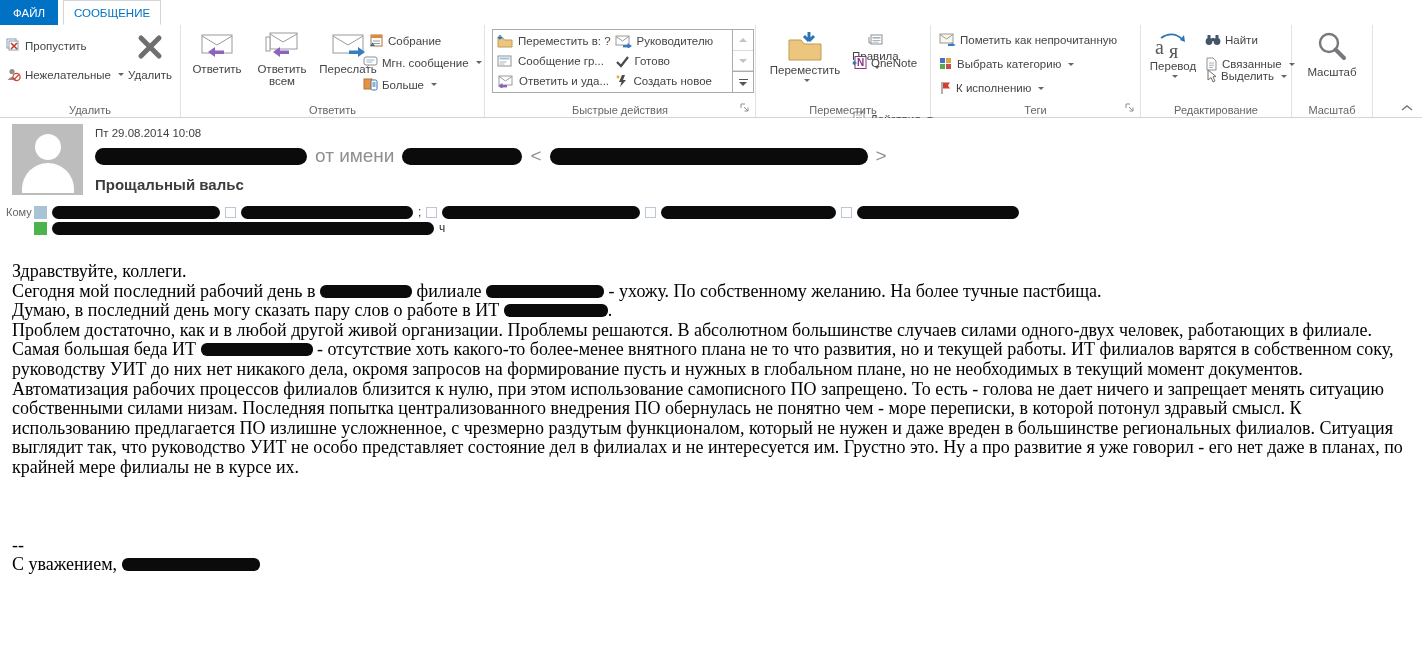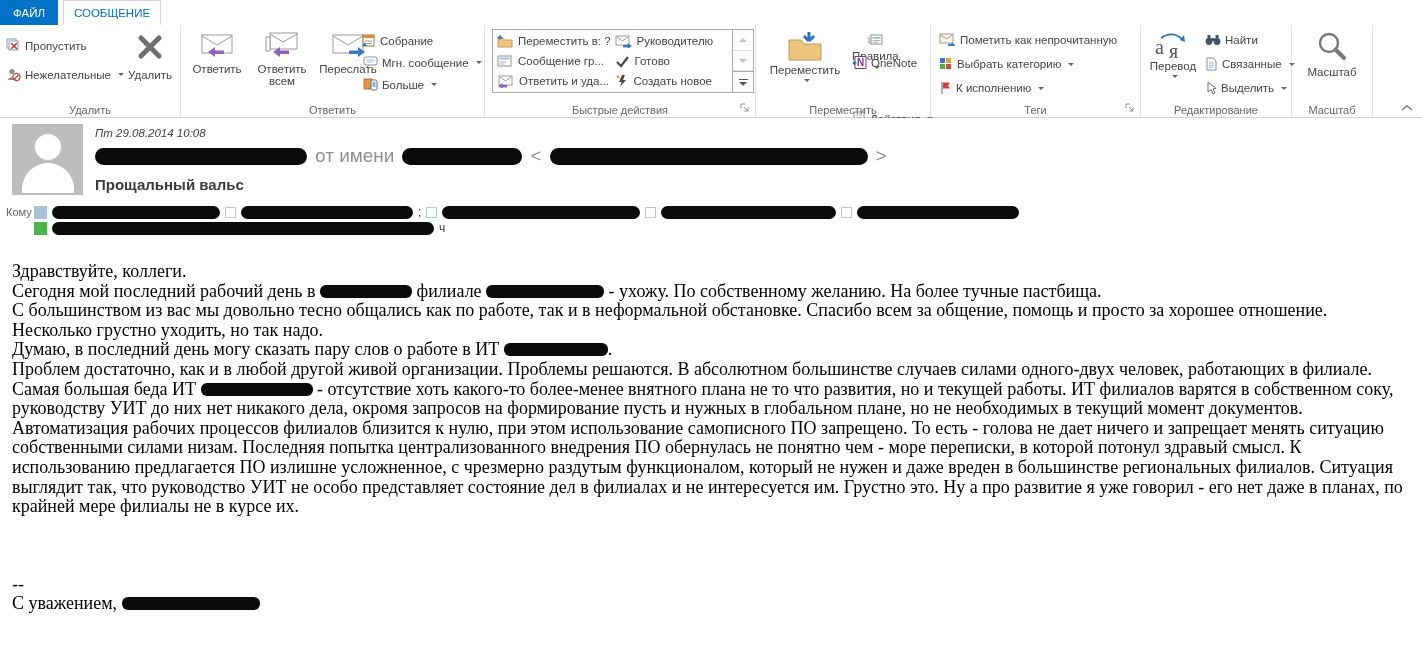--- a/index.html
+++ b/index.html
@@ -30,21 +30,21 @@
   .tri-up{width:0;height:0;border-left:4px solid transparent;border-right:4px solid transparent;border-bottom:4px solid #c3c3c3;}
   .tri-dn{width:0;height:0;border-left:4px solid transparent;border-right:4px solid transparent;border-top:4px solid #c3c3c3;}
   .tri-more{display:flex;flex-direction:column;align-items:center;}
   .tri-more .bar{width:9px;height:1.5px;background:#555;margin-bottom:1.5px;}
   .tri-more .t{width:0;height:0;border-left:4px solid transparent;border-right:4px solid transparent;border-top:4px solid #555;}
   
   .mheader{position:absolute;left:0;top:118px;width:100%;height:143px;background:#fff;}
   .avatar{position:absolute;left:10px;top:6px;width:71px;height:71px;background:#bdbdbd;overflow:hidden;border-left:2px solid #fff;}
   .avatar .head{width:26px;height:26px;border-radius:50%;background:#fff;margin:10px auto 0;}
   .avatar .shoulders{width:52px;height:30px;border-radius:26px 26px 0 0;background:#fff;margin:3px auto 0;}
-  .hdate{position:absolute;left:95px;top:9px;font-size:11.5px;color:#404040;font-style:italic;}
+  .hdate{position:absolute;left:95px;top:9px;font-size:11.5px;color:#404040;}
   .hsender{position:absolute;left:95px;top:26px;height:24px;display:flex;align-items:center;gap:8px;
            font-size:19px;color:#8f8f8f;font-family:"Liberation Sans",sans-serif;}
   .hsubject{position:absolute;left:95px;top:58px;font-size:15px;font-weight:600;color:#3c3c3c;}
   .torow{position:absolute;left:34px;display:flex;align-items:center;gap:5px;}
   .tolabel{position:absolute;left:6px;top:88px;font-size:11px;color:#666;}
   .blob{display:inline-block;background:#0b0b0b;border-radius:7px;}
   .hblob{height:17px;border-radius:9px;}
   .rblob{height:13px;}
   .bblob{height:13px;vertical-align:-1px;border-radius:6px;}
   .cb{display:inline-block;width:11px;height:11px;border:1px solid #bac7d6;background:#fefefe;box-sizing:border-box;}
@@ -131,21 +131,21 @@
         <span>
           <svg width="38" height="28">
               <rect x="4" y="4" width="30" height="18" fill="#fff" stroke="#9a9a9a"></rect>
               <path d="M4 5 L19 14 L34 5" fill="none" stroke="#9a9a9a"></path>
               <polygon points="36,21 29,16 29,26" fill="#3a7cc0"></polygon>
               <rect x="20" y="19.5" width="9" height="3.5" fill="#3a7cc0"></rect>
             </svg>
         </span>
         <span style="margin-top:4px;">Переслать</span>
       </div>
-      <div class="sbtn" style="left:180px;top:8px;text-align:right;">
+      <div class="sbtn" style="left:188px;top:8px;text-align:right;">
         <span>
           <svg width="15" height="15">
               <rect x="2" y="2" width="11" height="11" fill="#fff" stroke="#b0763c"></rect>
               <rect x="2" y="2" width="11" height="3" fill="#d98c3f"></rect>
               <path d="M4 8 h7 M4 10.5 h7" stroke="#9a9a9a"></path>
               <polygon points="1,13 6,13 3.5,9.5" fill="#2e75b6"></polygon>
             </svg>
         </span>
         <span>Собрание</span>
       </div>
@@ -379,21 +379,21 @@
       <div class="sbtn" style="left:64px;top:32px;">
         <span>
           <svg width="13" height="14">
               <path d="M2 1 h6 l3 3 v9 H2 z" fill="#fff" stroke="#8f8f8f"></path>
               <path d="M4 6 h5 M4 8.2 h5 M4 10.4 h4" stroke="#9fb4c8"></path>
             </svg>
         </span>
         <span>Связанные</span>
         <span class="dd"></span>
       </div>
-      <div class="sbtn" style="left:64px;top:56px;">
+      <div class="sbtn" style="left:64px;top:44px;">
         <span>
           <svg width="12" height="14">
               <path d="M3 1 L3 11 L6 8.5 L8 13 L10 12 L8 7.8 L11 7.5 z" fill="#fff" stroke="#6f6f6f"></path>
             </svg>
         </span>
         <span>Выделить</span>
         <span class="dd"></span>
       </div>
       <div class="glabel">Редактирование</div>
     </div>
@@ -457,23 +457,20 @@
   <div class="mbody">
     <div>
       <span>Здравствуйте, коллеги.</span><br>
       <span>Сегодня мой последний рабочий день в</span>
       <span class="blob bblob" style="width:92px;"></span>
       <span>филиале</span>
       <span class="blob bblob" style="width:118px;"></span>
       <span>- ухожу. По собственному желанию. На более тучные пастбища.</span>
     </div>
     <div>
-      <span>С большинством из вас мы довольно тесно общались как по работе, так и в неформальной обстановке. Спасибо всем за общение, помощь и просто за хорошее отношение. Несколько грустно уходить, но так надо.</span>
-    </div>
-    <div>
       <span>Думаю, в последний день могу сказать пару слов о работе в ИТ</span>
       <span class="blob bblob" style="width:104px;"></span><span>.</span>
     </div>
     <div>
       <span>Проблем достаточно, как и в любой другой живой организации. Проблемы решаются. В абсолютном большинстве случаев силами одного-двух человек, работающих в филиале. Самая большая беда ИТ</span>
       <span class="blob bblob" style="width:112px;"></span>
       <span>- отсутствие хоть какого-то более-менее внятного плана не то что развития, но и текущей работы. ИТ филиалов варятся в собственном соку, руководству УИТ до них нет никакого дела, окромя запросов на формирование пусть и нужных в глобальном плане, но не необходимых в текущий момент документов. Автоматизация рабочих процессов филиалов близится к нулю, при этом использование самописного ПО запрещено. То есть - голова не дает ничего и запрещает менять ситуацию собственными силами низам. Последняя попытка централизованного внедрения ПО обернулась не понятно чем - море переписки, в которой потонул здравый смысл. К использованию предлагается ПО излишне усложненное, с чрезмерно раздутым функционалом, который не нужен и даже вреден в большинстве региональных филиалов. Ситуация выглядит так, что руководство УИТ не особо представляет состояние дел в филиалах и не интересуется им. Грустно это. Ну а про развитие я уже говорил - его нет даже в планах, по крайней мере филиалы не в курсе их.</span>
     </div>
     <div style="height:58px;"></div>
     <div>

